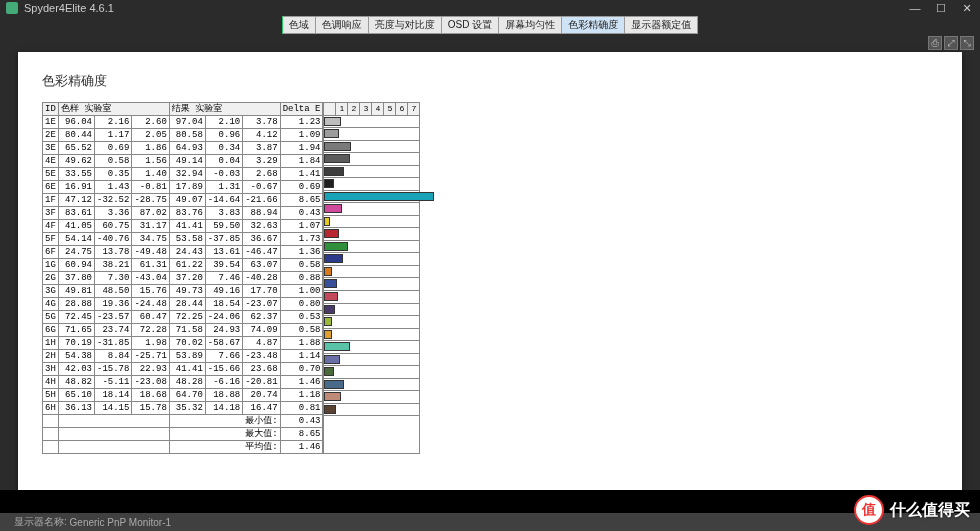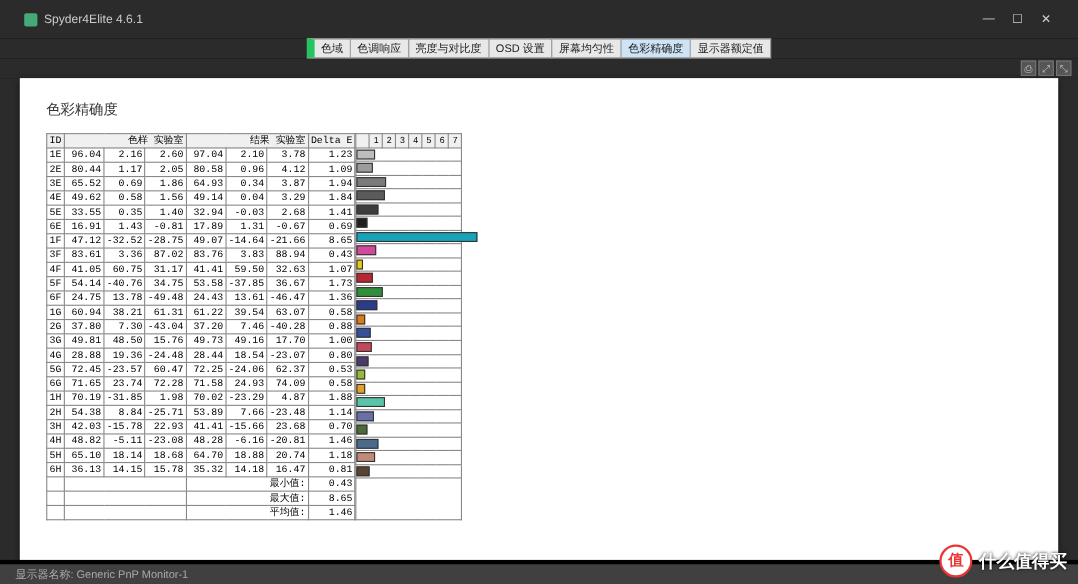--- a/index.html
+++ b/index.html
@@ -1,34 +1,34 @@
 <!DOCTYPE html>
 <html><head>
 <meta charset="utf-8">
 <style>
 * { margin: 0; padding: 0; box-sizing: border-box; }
 body { font-family: "Microsoft YaHei", Arial, sans-serif; font-size: 11px; background: #000; width: 980px; height: 531px; overflow: hidden; position: relative; }
-.titlebar { height: 35px; background: #2b2b2b; color: #ccc; display: flex; align-items: center; padding: 0 22px; font-size: 11px; }
+.titlebar { height: 16px; background: #2b2b2b; color: #ccc; display: flex; align-items: center; padding: 0 6px; font-size: 11px; }
 .titlebar .icon { width: 12px; height: 12px; background: #4a7; border-radius: 2px; margin-right: 6px; }
 .titlebar .title { flex: 1; }
 .titlebar .wbtns { display: flex; gap: 12px; }
 .titlebar .wbtns span { width: 14px; text-align: center; color: #ccc; cursor: default; }
 .tabs { height: 18px; background: #2b2b2b; display: flex; justify-content: center; align-items: center; }
 .tabs .tab { background: #e8e8e8; color: #222; padding: 1px 6px; font-size: 10px; border: 1px solid #999; border-left: none; cursor: default; }
-.tabs .tab:first-child { border-left: 7px solid #22c55e; }
+.tabs .tab:first-child { border-left: 1px solid #22c55e; }
 .tabs .tab.active { background: #cfe3f7; }
 .toolbar { height: 18px; background: #2b2b2b; display: flex; justify-content: flex-end; align-items: center; padding: 0 6px; gap: 2px; }
 .toolbar .tbtn { width: 14px; height: 14px; background: #555; border: 1px solid #777; display: flex; align-items: center; justify-content: center; color: #ccc; font-size: 9px; }
 .canvas { background: #2b2b2b; padding: 0 18px; height: 438px; }
 .page { background: #fff; width: 100%; height: 100%; padding: 20px 24px; position: relative; box-shadow: 0 2px 6px rgba(0,0,0,0.5); }
 .heading { font-size: 13px; color: #333; margin-bottom: 12px; }
 .grid { display: flex; }
 .tbl { border-collapse: collapse; font-family: "Courier New", monospace; font-size: 9px; }
 .tbl th, .tbl td { border: 1px solid #888; padding: 0 2px; text-align: right; height: 12px; line-height: 12px; white-space: nowrap; }
-.tbl th { background: #f0f0f0; font-weight: normal; text-align: right; }
+.tbl th { background: #f0f0f0; font-weight: normal; text-align: left; }
 .tbl .id { width: 16px; text-align: center; }
 .tbl .v { width: 36px; }
 .tbl .de { width: 34px; margin-top: 47px; }
 .bars { border-collapse: collapse; font-size: 8px; }
 .bars th, .bars td { border: 1px solid #888; height: 12px; padding: 0; }
 .bars th { width: 12px; text-align: center; font-weight: normal; background: #f0f0f0; }
 .bars .barcell { width: 96px; padding: 0; position: relative; }
 .bars .bar { height: 9px; position: absolute; left: 0; top: 1px; border: 1px solid #333; }
 .sumlbl { text-align: left; padding-left: 2px; }
 .statusbar { position: absolute; bottom: 0; left: 0; right: 0; height: 18px; background: #404040; color: #aaa; font-size: 10px; display: flex; align-items: center; padding: 0 14px; }
@@ -246,21 +246,21 @@
               <td class="v">24.93</td>
               <td class="v">74.09</td>
               <td class="de">0.58</td>
             </tr>
             <tr>
               <td class="id">1H</td>
               <td class="v">70.19</td>
               <td class="v">-31.85</td>
               <td class="v">1.98</td>
               <td class="v">70.02</td>
-              <td class="v">-23.29</td>
+              <td class="v">-58.67</td>
               <td class="v">4.87</td>
               <td class="de">1.88</td>
             </tr>
             <tr>
               <td class="id">2H</td>
               <td class="v">54.38</td>
               <td class="v">8.84</td>
               <td class="v">-25.71</td>
               <td class="v">53.89</td>
               <td class="v">7.66</td>

